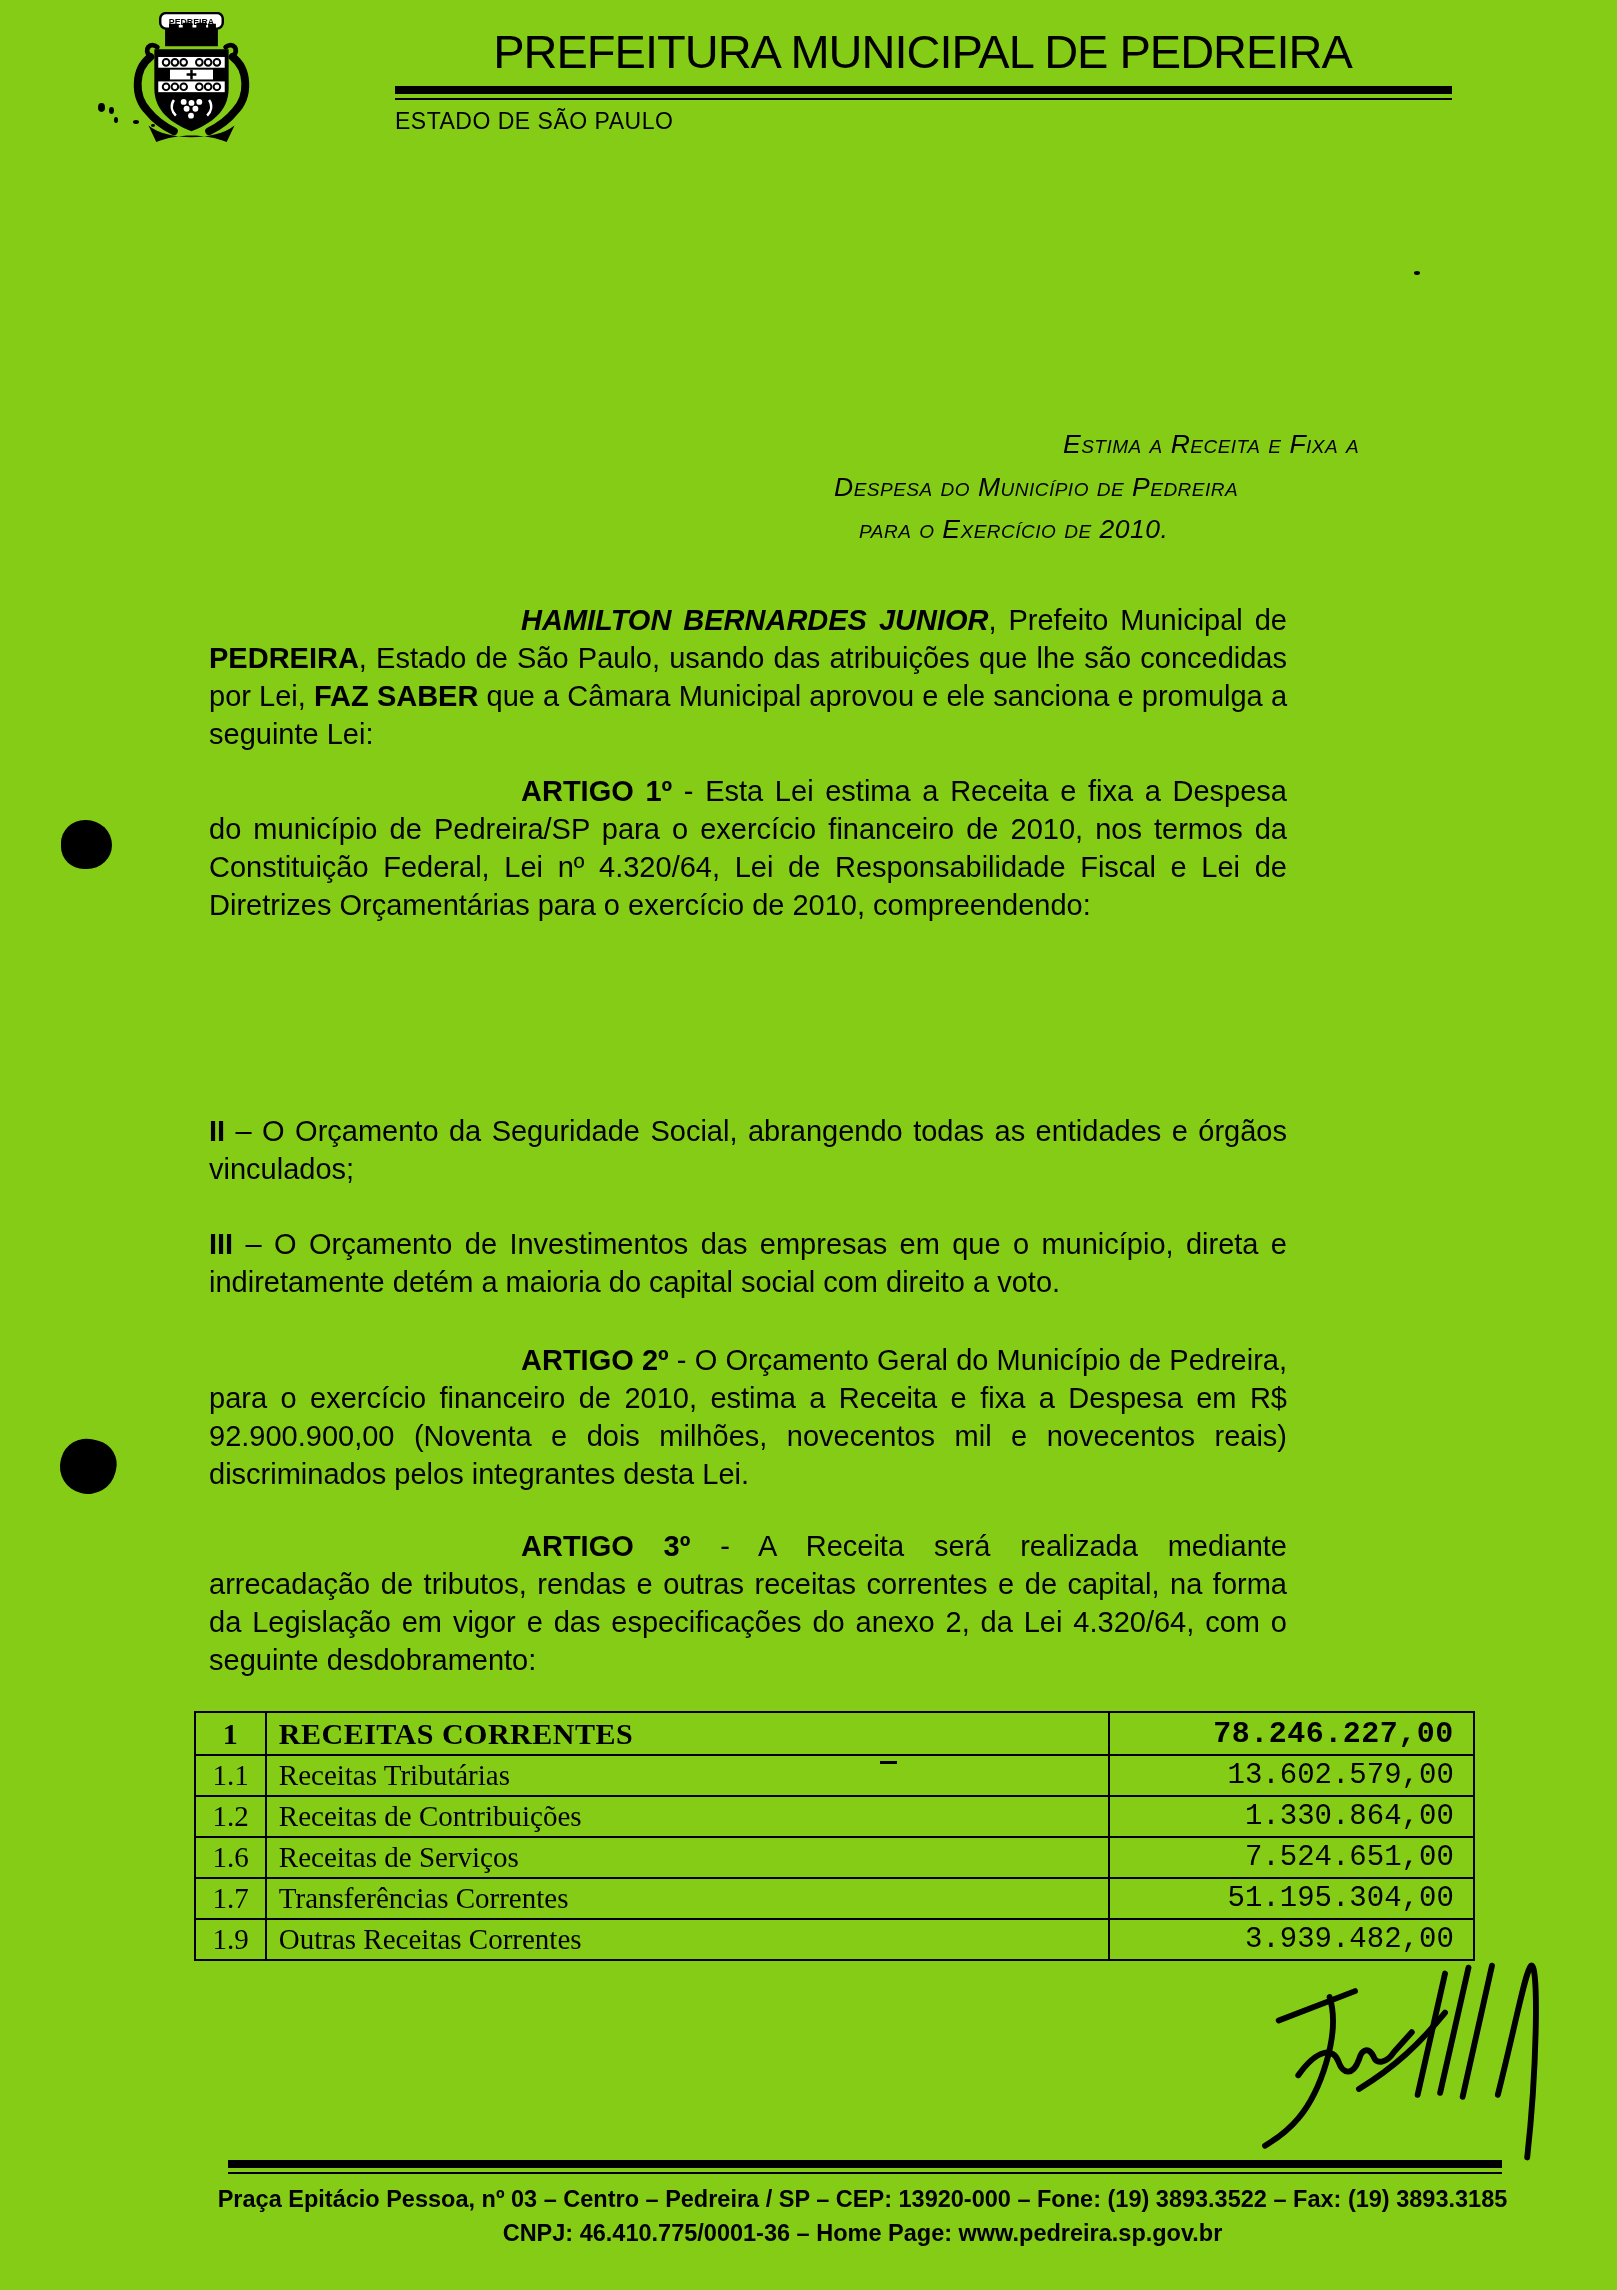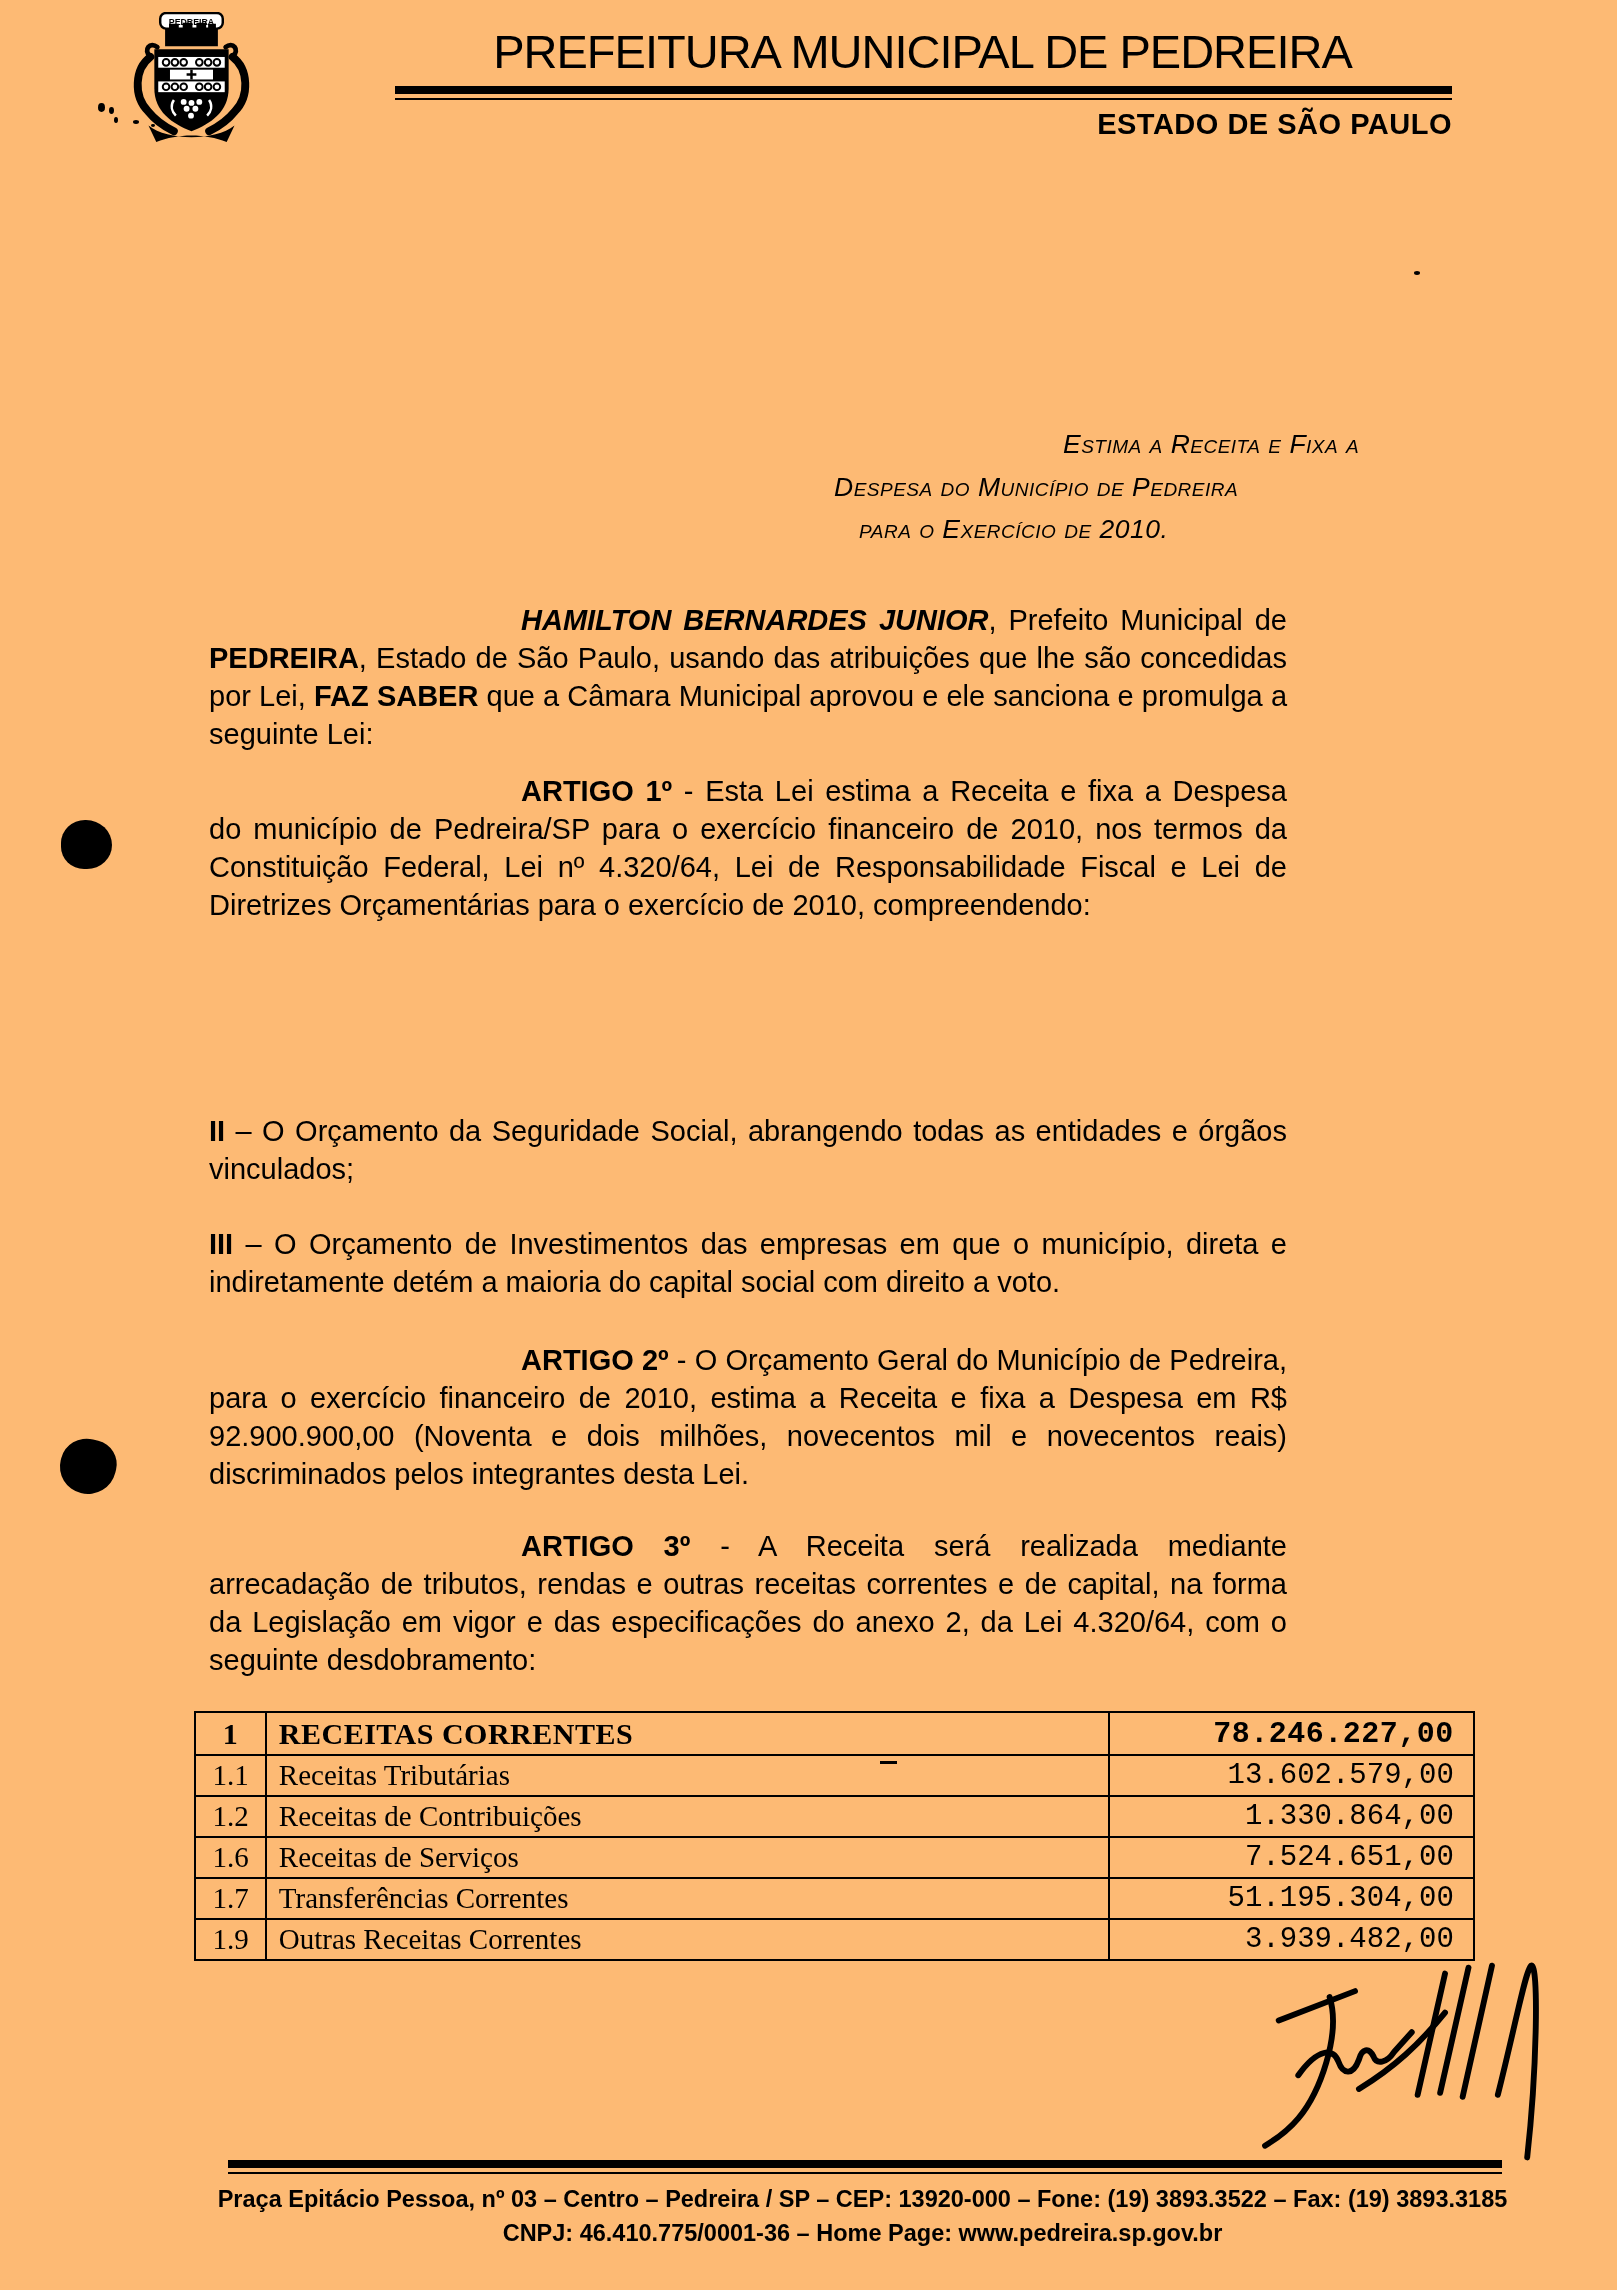--- a/index.html
+++ b/index.html
@@ -1,33 +1,33 @@
 <!DOCTYPE html>
 <html><head>
 <meta charset="utf-8">
 <style>
   html,body{margin:0;padding:0;background:#e8e8e8;}
   .page{
-    position:relative;width:1617px;height:2291px;background:#fdba74;
+    position:relative;width:1617px;height:2291px;background:#84cc16;
     font-family:"Liberation Sans",sans-serif;color:#000;overflow:hidden;
     margin:0 auto;
   }
   
   .crest{position:absolute;left:125px;top:11.8px;width:132px;height:131px;}
   .header-title{
     position:absolute;left:392px;top:23.5px;width:1061px;text-align:center;
     font-size:47px;font-weight:400;letter-spacing:-1px;white-space:nowrap;
   }
   .header-rule{
     position:absolute;left:395px;top:86px;width:1057px;height:3.9px;
     border-top:8.8px solid #000;border-bottom:2.9px solid #000;
   }
   .header-sub{
-    position:absolute;left:395px;top:108px;width:1057px;text-align:right;
-    font-size:29px;font-weight:700;letter-spacing:0.5px;
+    position:absolute;left:395px;top:108px;width:1057px;text-align:left;
+    font-size:23px;font-weight:400;letter-spacing:0.5px;
   }
   
   .law-title{
     position:absolute;left:209px;top:326px;width:1193px;text-align:center;
     font-size:46px;font-weight:700;white-space:nowrap;
   }
   
   .epigraph{position:absolute;font-style:italic;font-variant:small-caps;
     font-size:26.5px;line-height:42px;white-space:nowrap;font-weight:400;letter-spacing:0.5px;}
   .epi1{left:1024px;top:423px;margin-left:39px;}

